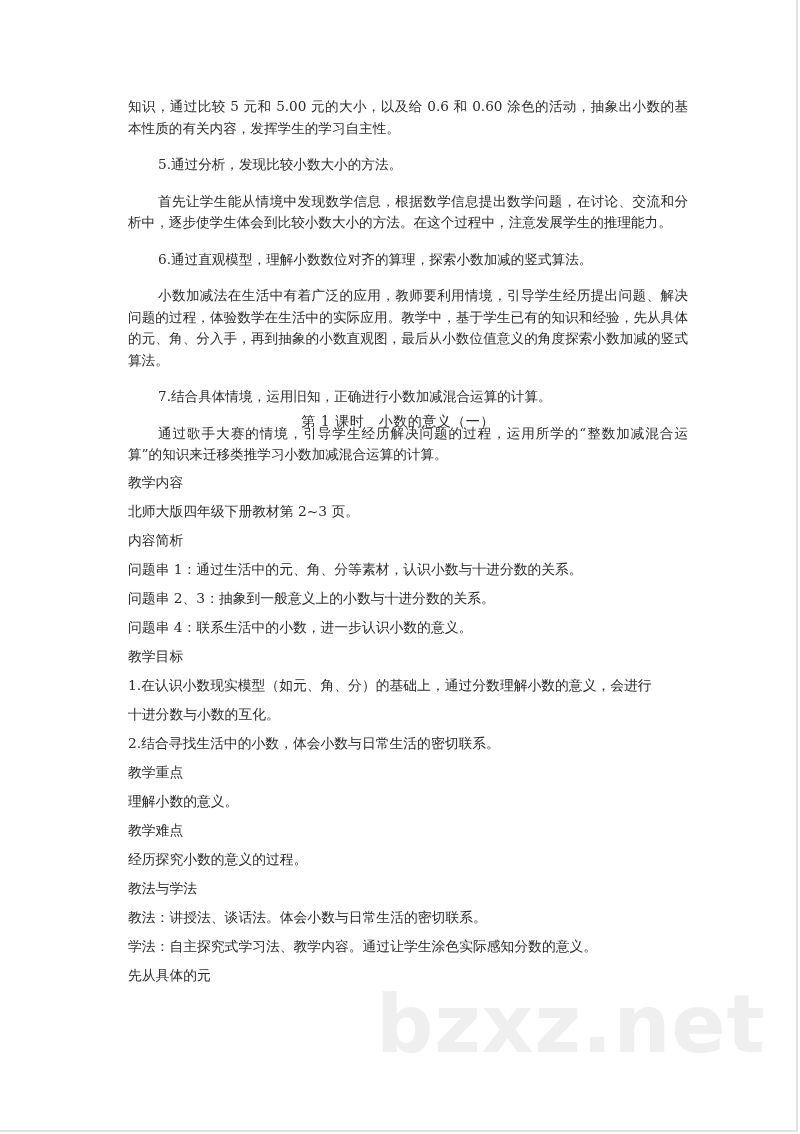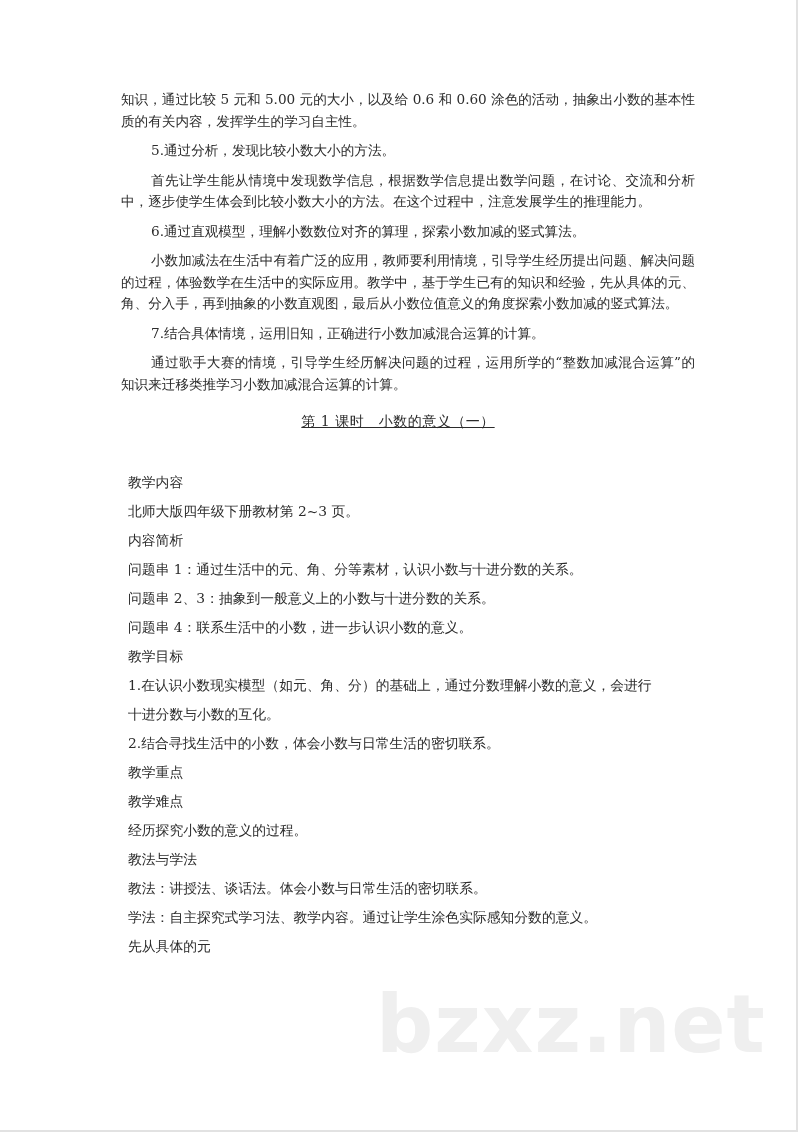--- a/index.html
+++ b/index.html
@@ -5,23 +5,23 @@
   html, body { margin: 0; padding: 0; }
   body {
     width: 800px; height: 1134px; background: #ffffff; position: relative; overflow: hidden;
     font-family: "DejaVu Serif", "Liberation Serif", serif; color: #2b2b2b;
   }
   .page {
     position: absolute; left: 0; top: 0; width: 796px; height: 1130px;
     background: #ffffff; border-right: 2px solid #e2e2e2; border-bottom: 2px solid #e2e2e2;
   }
   .sec1 { position: absolute; left: 113px; top: 81px; width: 590px; font-size: 13.6px; line-height: 21.5px; }
-  .sec1 p { margin: 8px; text-align: justify; }
+  .sec1 p { margin: 15px; text-align: justify; }
   .sec1 p.indent { text-indent: 30px; }
-  .title { position: absolute; left: 0; width: 796px; top: 413px; text-align: center; font-size: 14px; letter-spacing: 0.5px; text-decoration: underline; }
+  .title { position: absolute; left: 0; width: 796px; top: 413px; text-align: center; font-size: 14px; letter-spacing: 0.5px; }
   .sec2 { position: absolute; left: 128px; top: 468px; width: 580px; font-size: 13.8px; }
   .sec2 p { margin: 0; height: 29px; line-height: 29px; white-space: nowrap; }
   .watermark {
     position: absolute; left: 376px; top: 985px; font-family: "DejaVu Sans", sans-serif;
     font-weight: bold; font-size: 80px; color: #efefef; letter-spacing: 1px; line-height: 80px;
   }
 </style>
 </head>
 <body>
 
@@ -43,20 +43,21 @@
     <p>北师大版四年级下册教材第 2~3 页。</p>
     <p>内容简析</p>
     <p>问题串 1：通过生活中的元、角、分等素材，认识小数与十进分数的关系。</p>
     <p>问题串 2、3：抽象到一般意义上的小数与十进分数的关系。</p>
     <p>问题串 4：联系生活中的小数，进一步认识小数的意义。</p>
     <p>教学目标</p>
     <p>1.在认识小数现实模型（如元、角、分）的基础上，通过分数理解小数的意义，会进行</p>
     <p>十进分数与小数的互化。</p>
     <p>2.结合寻找生活中的小数，体会小数与日常生活的密切联系。</p>
     <p>教学重点</p>
+    <p>理解小数的意义。</p>
     <p>教学难点</p>
     <p>经历探究小数的意义的过程。</p>
     <p>教法与学法</p>
     <p>教法：讲授法、谈话法。体会小数与日常生活的密切联系。</p>
     <p>学法：自主探究式学习法、教学内容。通过让学生涂色实际感知分数的意义。</p>
     <p>先从具体的元</p>
   </div>
 
   <div class="watermark">bzxz.net</div>
 </div>

